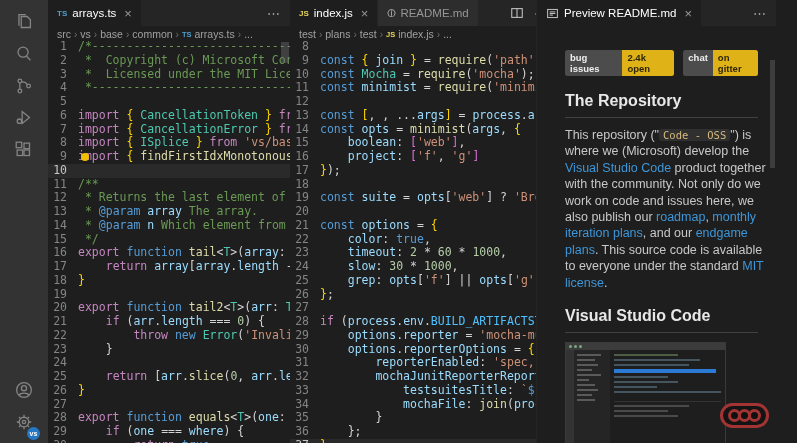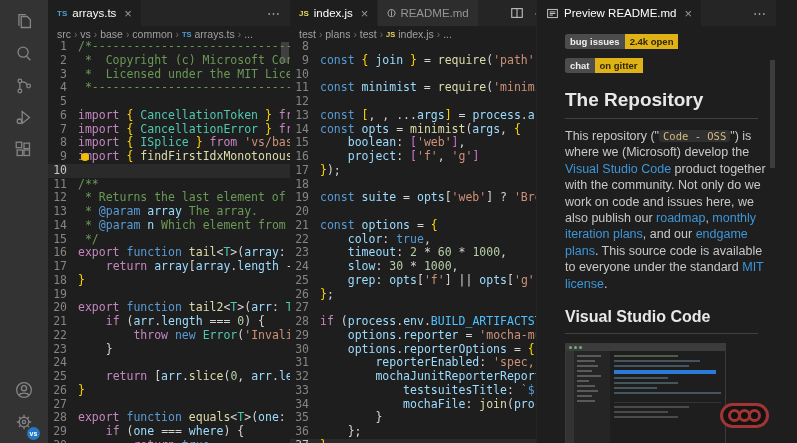--- a/index.html
+++ b/index.html
@@ -50,25 +50,25 @@
   .tk-p{color:#d4d4d4}.tk-y{color:#ffd700}.tk-u{color:#da70d6}.tk-cc{color:#4fc1ff}
   .tk-d{color:#569cd6}
 
   .scrollbar { position:absolute; width:10px; top:40px; bottom:0; right:0; }
   .sb-thumb { position:absolute; left:1px; right:1px; background:rgba(121,121,121,0.38); }
   #pane1 .sb-thumb { top:2px; height:21px; }
   #pane2 .sb-thumb { top:15px; height:262px; }
 
   
   .pv-body { position:absolute; top:26px; left:0; right:0; bottom:0; overflow:hidden; padding:6px 18px 0 28px; }
-  .badge-row { display:flex; gap:9px; margin-top:2px;flex-direction:column; }
+  .badge-row { display:flex; gap:9px; margin-top:18px; }
   .badge { display:flex; font-size:9.5px; font-weight:bold; border-radius:2.5px; overflow:hidden; cursor:pointer; }
   .badge .bl { background:#4c4c4c; color:#efefef; padding:2px 5px; }
   .badge .br { background:#dfb317; color:#2e2607; padding:2px 5px; }
-  .pv-h1 { margin-top:16px; font-size:19px; font-weight:bold; color:#e8e8e8; padding-bottom:7px; border-bottom:1px solid #414141; }
+  .pv-h1 { margin-top:16px; font-size:16px; font-weight:bold; color:#e8e8e8; padding-bottom:7px; border-bottom:1px solid #414141; }
   .pv-p { margin-top:9px; font-size:12.5px; line-height:16.4px; color:#c8c8c8; width:208px; }
   .pv-p a { color:#3e96d8; text-decoration:none; cursor:pointer; }
   .pv-code { font-family:"DejaVu Sans Mono", monospace; font-size:10.5px; color:#d7ba7d; background:#303030; border-radius:3px; padding:0 4px; }
   .pv-h2 { margin-top:16px; font-size:16px; font-weight:bold; color:#e8e8e8; padding-bottom:7px; border-bottom:1px solid #414141; }
   .pv-scroll { position:absolute; right:1px; top:60px; width:5px; height:108px; background:rgba(121,121,121,0.35); }
 
   
   .shot { margin-top:9px; width:161px; height:127px; background:#252526; border:1px solid #3a3a3a; position:relative; }
   .shot-title { height:7px; background:#3c3c3c; display:flex; align-items:center; gap:2px; padding-left:3px; }
   .shot-title i { width:3px; height:3px; border-radius:50%; background:#7da87d; display:block; }
@@ -260,21 +260,21 @@
           <span>index.js</span>
         </span>
         <span class="crumb-sep">›</span>
         <span class="crumb">
           <span>...</span>
         </span>
       </div>
     <div class="code-area" id="code2">
         <div class="code-line"><span class="ln">8</span><span class="code-text"></span></div>
         <div class="code-line"><span class="ln">9</span><span class="code-text"><span class="tk-b">const </span><span class="tk-y">{ </span><span class="tk-v">join</span><span class="tk-y"> }</span><span class="tk-p"> = </span><span class="tk-f">require</span><span class="tk-p">(</span><span class="tk-s">'path'</span><span class="tk-p">);</span></span></div>
-        <div class="code-line"><span class="ln">10</span></div>
+        <div class="code-line"><span class="ln">10</span><span class="code-text"><span class="tk-b">const </span><span class="tk-t">Mocha</span><span class="tk-p"> = </span><span class="tk-f">require</span><span class="tk-p">(</span><span class="tk-s">'mocha'</span><span class="tk-p">);</span></span></div>
         <div class="code-line"><span class="ln">11</span><span class="code-text"><span class="tk-b">const </span><span class="tk-v">minimist</span><span class="tk-p"> = </span><span class="tk-f">require</span><span class="tk-p">(</span><span class="tk-s">'minimist'</span></span></div>
         <div class="code-line"><span class="ln">12</span><span class="code-text"></span></div>
         <div class="code-line"><span class="ln">13</span><span class="code-text"><span class="tk-b">const </span><span class="tk-y">[</span><span class="tk-p">, , ...</span><span class="tk-v">args</span><span class="tk-y">]</span><span class="tk-p"> = </span><span class="tk-v">process</span><span class="tk-p">.</span><span class="tk-v">argv</span><span class="tk-p">;</span></span></div>
         <div class="code-line"><span class="ln">14</span><span class="code-text"><span class="tk-b">const </span><span class="tk-v">opts</span><span class="tk-p"> = </span><span class="tk-f">minimist</span><span class="tk-p">(</span><span class="tk-v">args</span><span class="tk-p">, </span><span class="tk-y">{</span></span></div>
         <div class="code-line"><span class="ln">15</span><span class="code-text"><span class="tk-p">    </span><span class="tk-v">boolean</span><span class="tk-p">: </span><span class="tk-u">[</span><span class="tk-s">'web'</span><span class="tk-u">]</span><span class="tk-p">,</span></span></div>
         <div class="code-line"><span class="ln">16</span><span class="code-text"><span class="tk-p">    </span><span class="tk-v">project</span><span class="tk-p">: </span><span class="tk-u">[</span><span class="tk-s">'f'</span><span class="tk-p">, </span><span class="tk-s">'g'</span><span class="tk-u">]</span></span></div>
         <div class="code-line"><span class="ln">17</span><span class="code-text"><span class="tk-y">}</span><span class="tk-p">);</span></span></div>
         <div class="code-line"><span class="ln">18</span><span class="code-text"></span></div>
         <div class="code-line"><span class="ln">19</span><span class="code-text"><span class="tk-b">const </span><span class="tk-v">suite</span><span class="tk-p"> = </span><span class="tk-v">opts</span><span class="tk-p">[</span><span class="tk-s">'web'</span><span class="tk-p">] ? </span><span class="tk-s">'Browser Smoke Tests'</span></span></div>
         <div class="code-line"><span class="ln">20</span><span class="code-text"></span></div>

